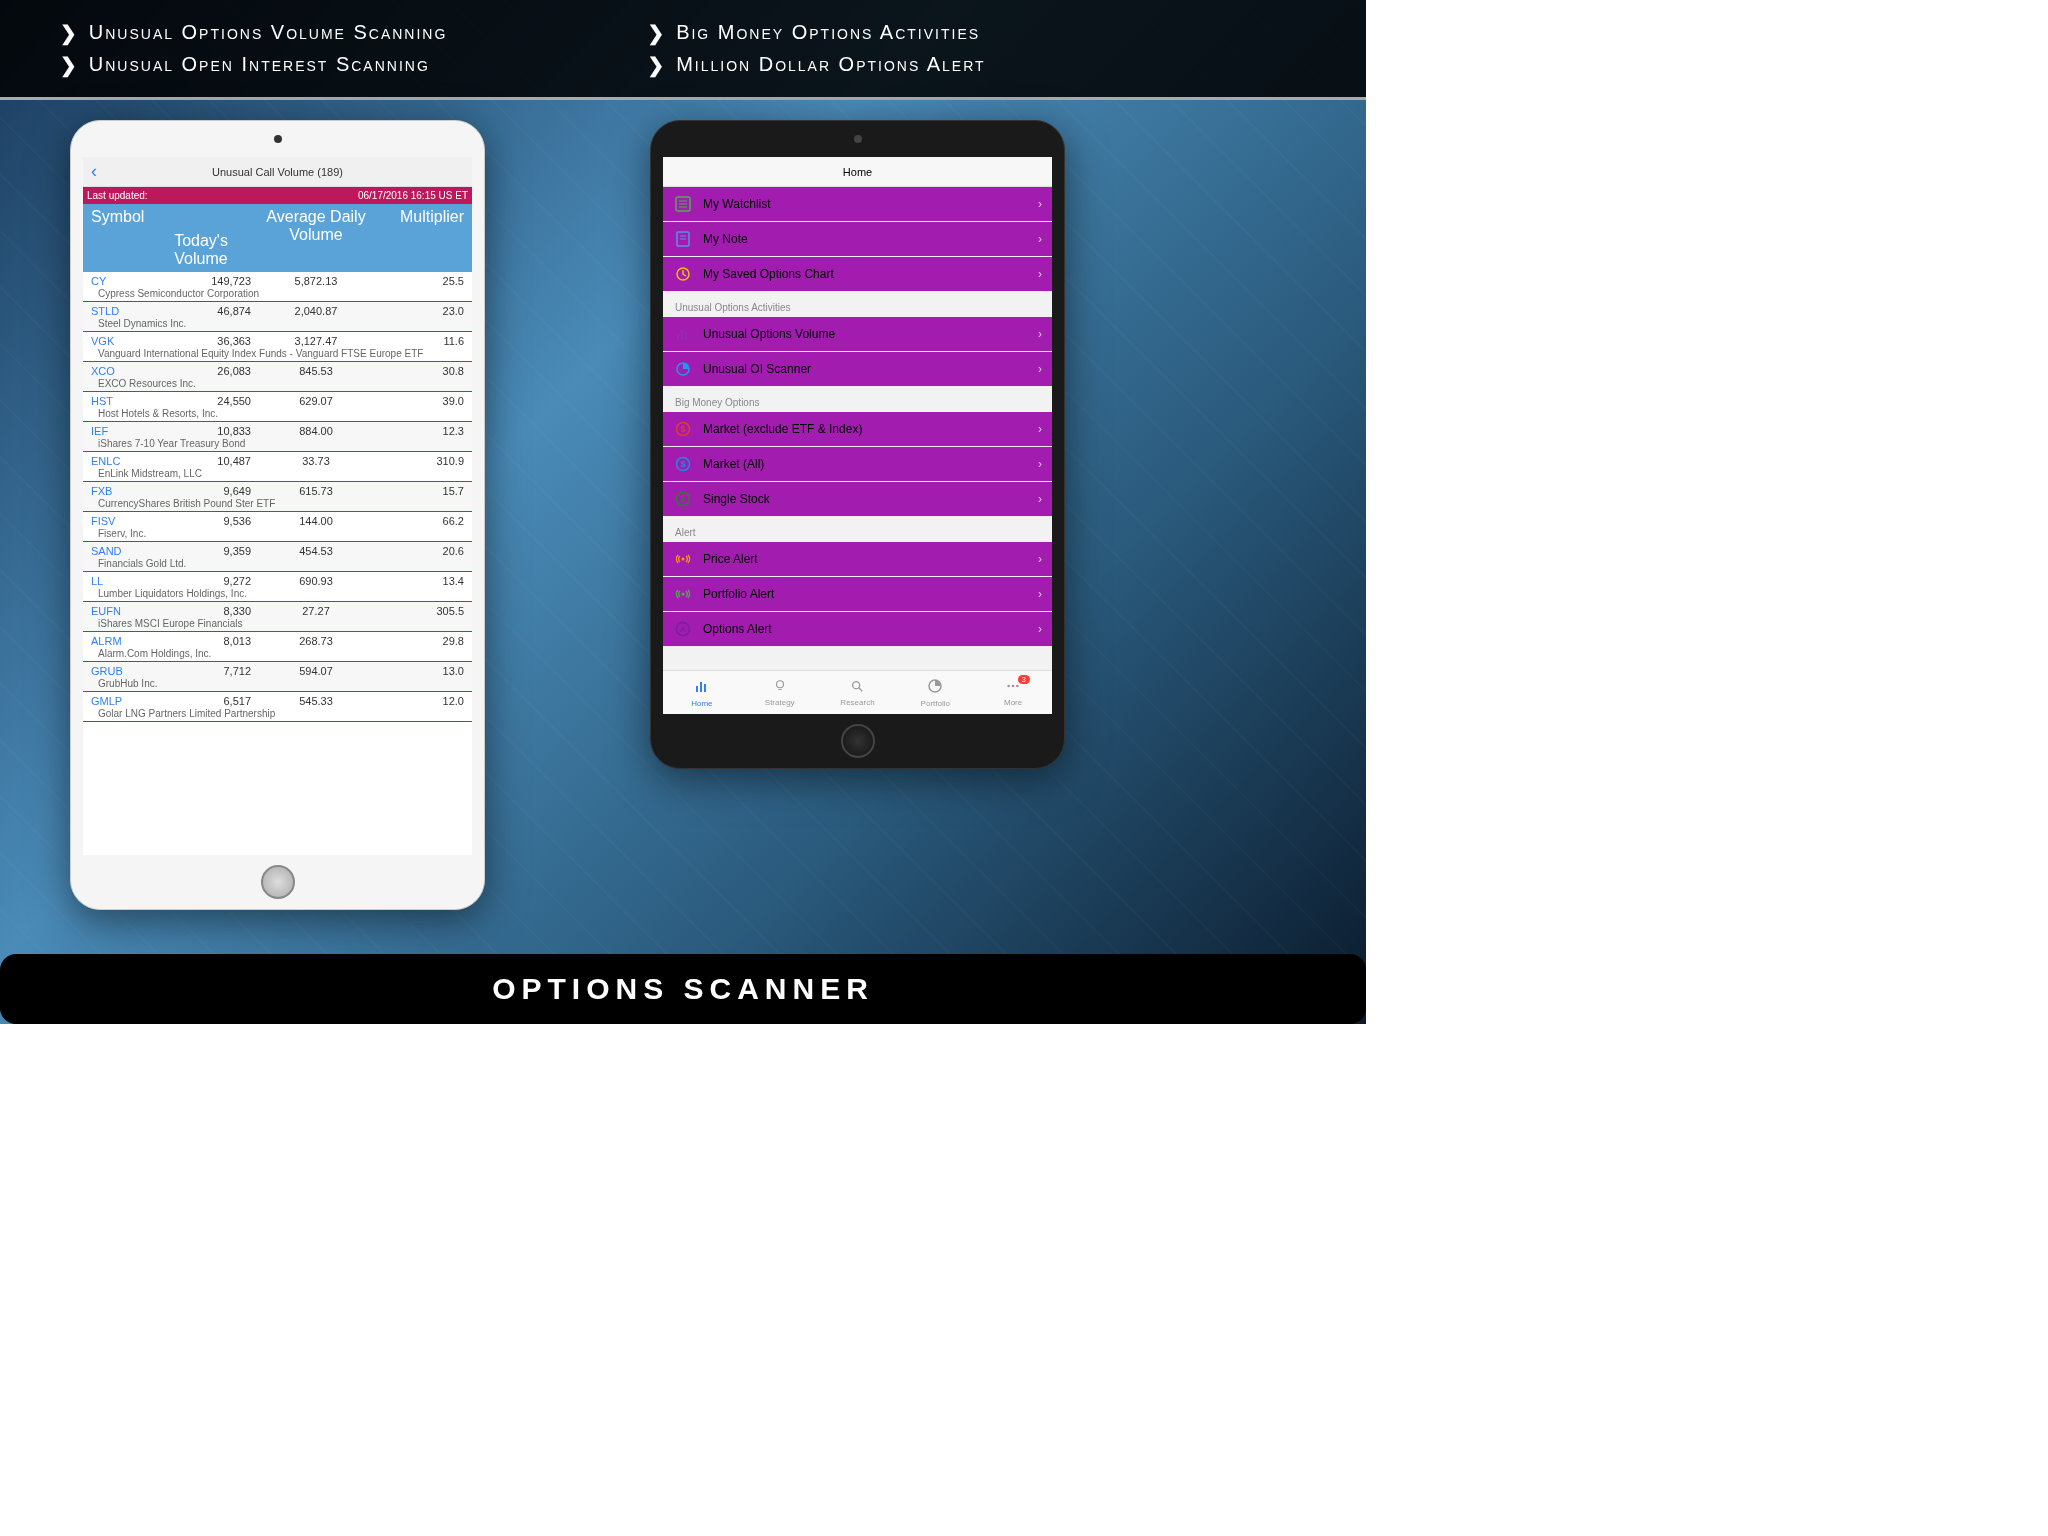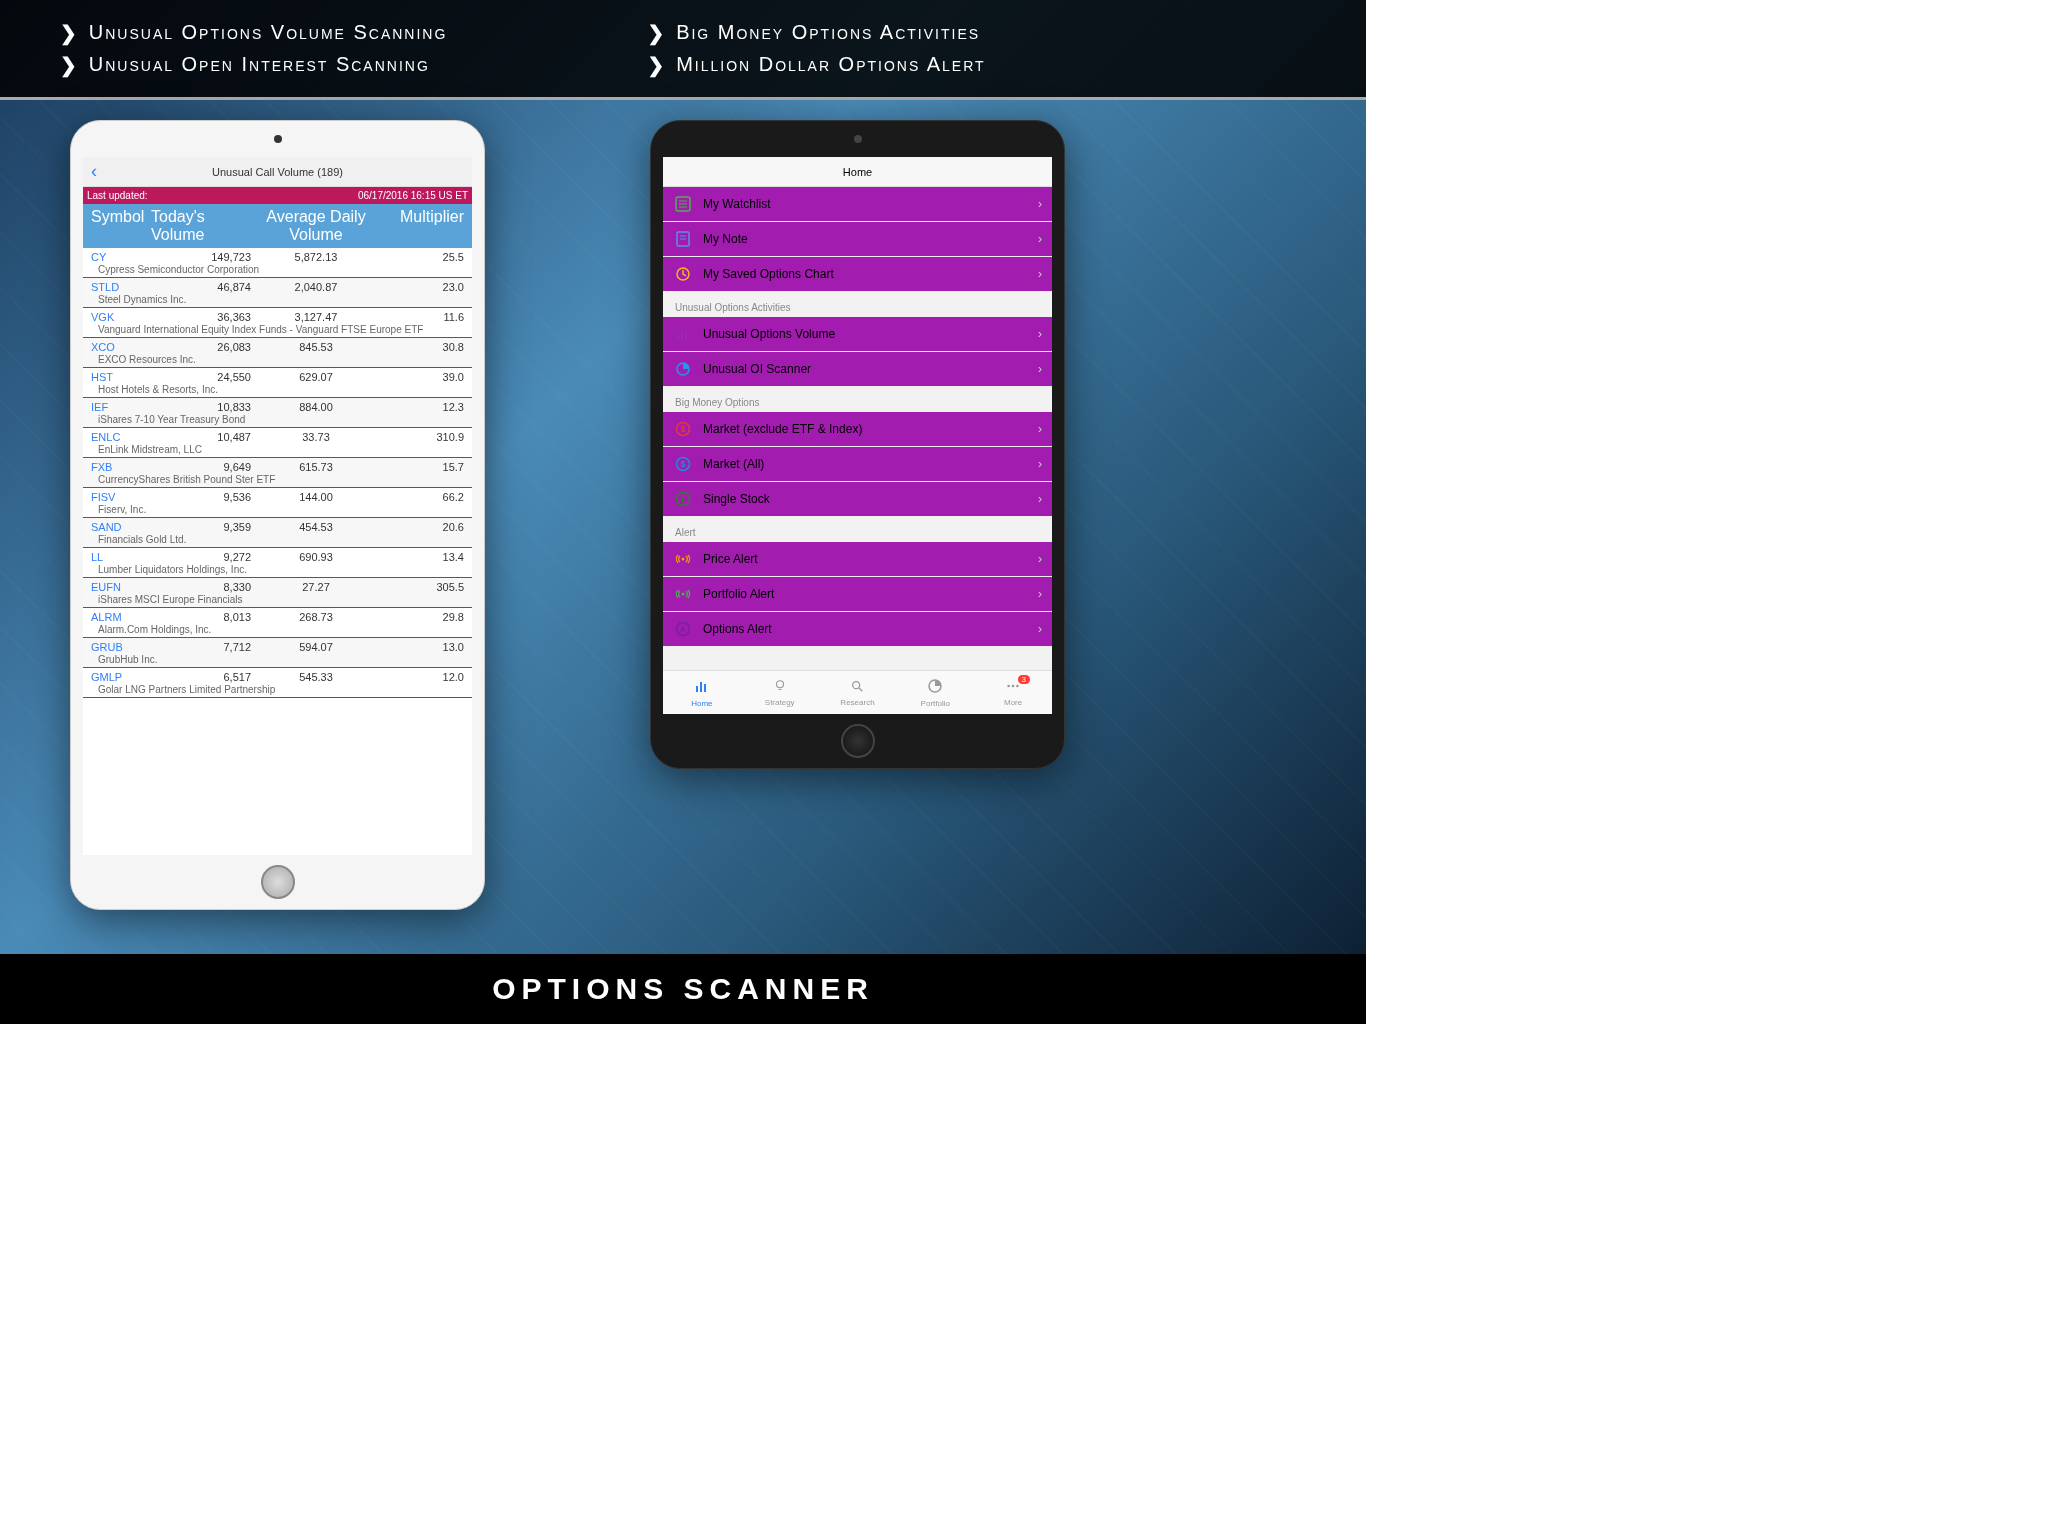--- a/index.html
+++ b/index.html
@@ -6,42 +6,42 @@
 body { font-family: -apple-system, Helvetica, Arial, sans-serif; width: 1366px; height: 1024px; overflow: hidden; position: relative; }
 
 .promo-bg { position: absolute; inset: 0; background: linear-gradient(135deg, #1a3a5c 0%, #4a8bb8 40%, #2a5a7c 70%, #0a1a2c 100%); }
 .promo-bg::before { content: ''; position: absolute; inset: 0; background: repeating-linear-gradient(45deg, rgba(255,255,255,0.02) 0 2px, transparent 2px 40px); }
 
 .top-banner { position: absolute; top: 0; left: 0; right: 0; height: 100px; background: rgba(0,0,0,0.85); display: flex; align-items: center; padding: 0 60px; gap: 200px; border-bottom: 3px solid #aaa; }
 .banner-col { display: flex; flex-direction: column; gap: 8px; }
 .banner-item { display: flex; align-items: center; gap: 10px; color: #fff; font-size: 20px; letter-spacing: 2px; font-variant: small-caps; }
 .banner-item .chev { font-weight: bold; }
 
-.bottom-banner { position: absolute; bottom: 0; left: 0; right: 0; height: 70px; background: #000; display: flex; align-items: center; justify-content: center; color: #fff; font-size: 30px; letter-spacing: 6px; font-weight: bold; font-variant: small-caps; }
+.bottom-banner { position: absolute; bottom: 0; left: 0; right: 0; height: 70px; background: #000; display: flex; align-items: center; justify-content: center; color: #fff; font-size: 30px; letter-spacing: 6px; font-weight: bold; font-variant: small-caps; border-radius: 16px; }
 
 .tablet { position: absolute; border-radius: 30px; box-shadow: 0 10px 40px rgba(0,0,0,0.5); display: flex; flex-direction: column; align-items: center; }
 .tablet.white { background: #f5f5f5; border: 1px solid #ccc; }
 .tablet.black { background: #1a1a1a; border: 1px solid #333; }
 .tablet .camera { width: 8px; height: 8px; border-radius: 50%; margin: 14px 0; }
 .tablet.white .camera { background: #333; }
 .tablet.black .camera { background: #444; }
 .tablet .home-btn { width: 34px; height: 34px; border-radius: 50%; margin: 10px 0; border: 2px solid #888; background: radial-gradient(circle, #ddd, #aaa); }
 .tablet.black .home-btn { background: radial-gradient(circle, #333, #111); border: 2px solid #444; }
 .tablet .screen { background: #fff; flex: 1; width: calc(100% - 24px); position: relative; overflow: hidden; font-size: 11px; }
 
 .tablet-left { top: 120px; left: 70px; width: 415px; height: 790px; }
 .tablet-right { top: 120px; left: 650px; width: 415px; height: 649px; }
 
 
 .nav-bar { height: 30px; background: #f0f0f0; border-bottom: 1px solid #ddd; display: flex; align-items: center; justify-content: center; position: relative; font-size: 11px; color: #333; }
 .nav-back { position: absolute; left: 8px; color: #2f7ff8; font-size: 18px; }
 .status-row { background: #be185d; color: #fff; display: flex; justify-content: space-between; padding: 3px 4px; font-size: 10px; }
 .header-row { background: #5aa3d8; color: #fff; display: flex; padding: 4px 8px; font-size: 16px; }
 .header-row span:nth-child(1){ width: 60px; }
-.header-row span:nth-child(2){ width: 100px; text-align: left; }
+.header-row span:nth-child(2){ width: 100px; text-align: center; margin-top: 24px; }
 .header-row span:nth-child(3){ width: 130px; text-align: center; }
 .header-row span:nth-child(4){ flex: 1; text-align: right; }
 .data-rows { overflow: hidden; }
 .data-row { border-bottom: 1px solid #15803d; padding: 3px 8px 2px; }
 .data-row:nth-child(even){ background: #f7f7f7; }
 .data-line1 { display: flex; font-size: 11px; color: #333; }
 .data-line1 .sym { color: #2f7ff8; width: 60px; }
 .data-line1 .v1 { width: 100px; text-align: right; }
 .data-line1 .v2 { width: 130px; text-align: center; }
 .data-line1 .v3 { flex: 1; text-align: right; }

